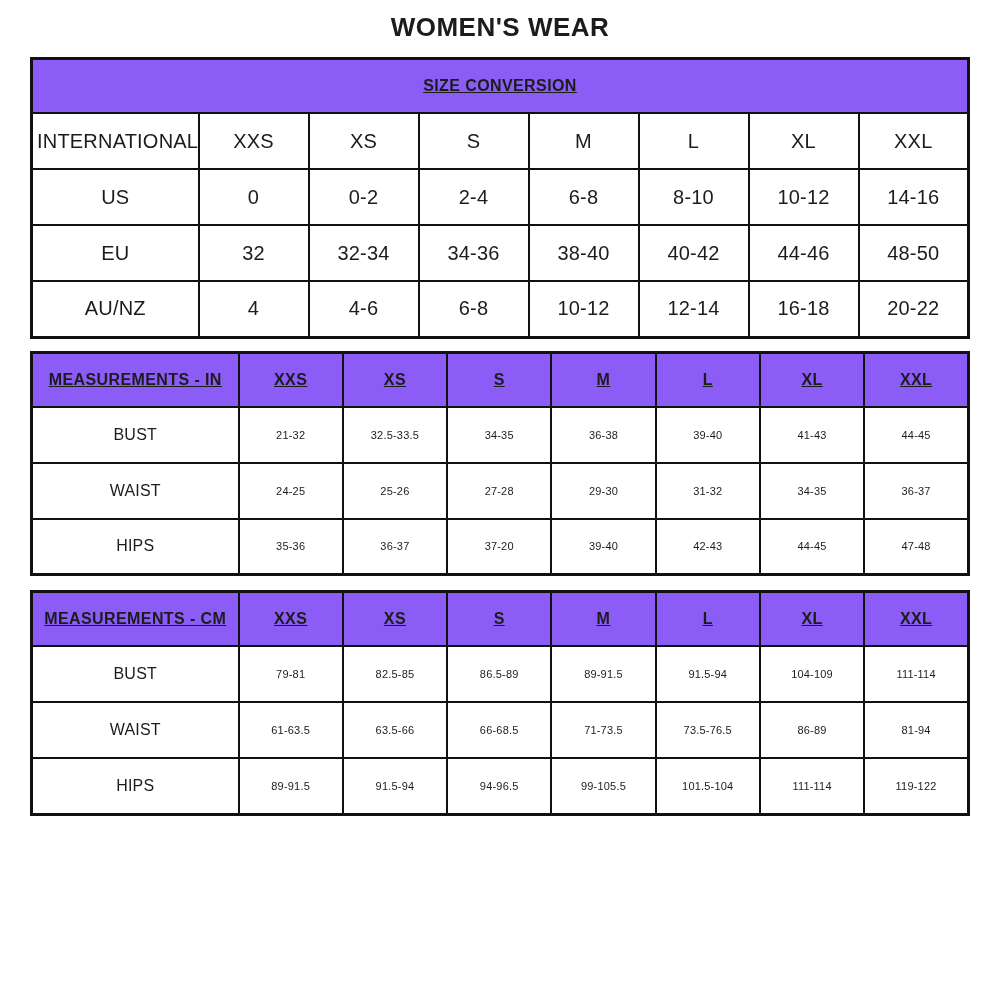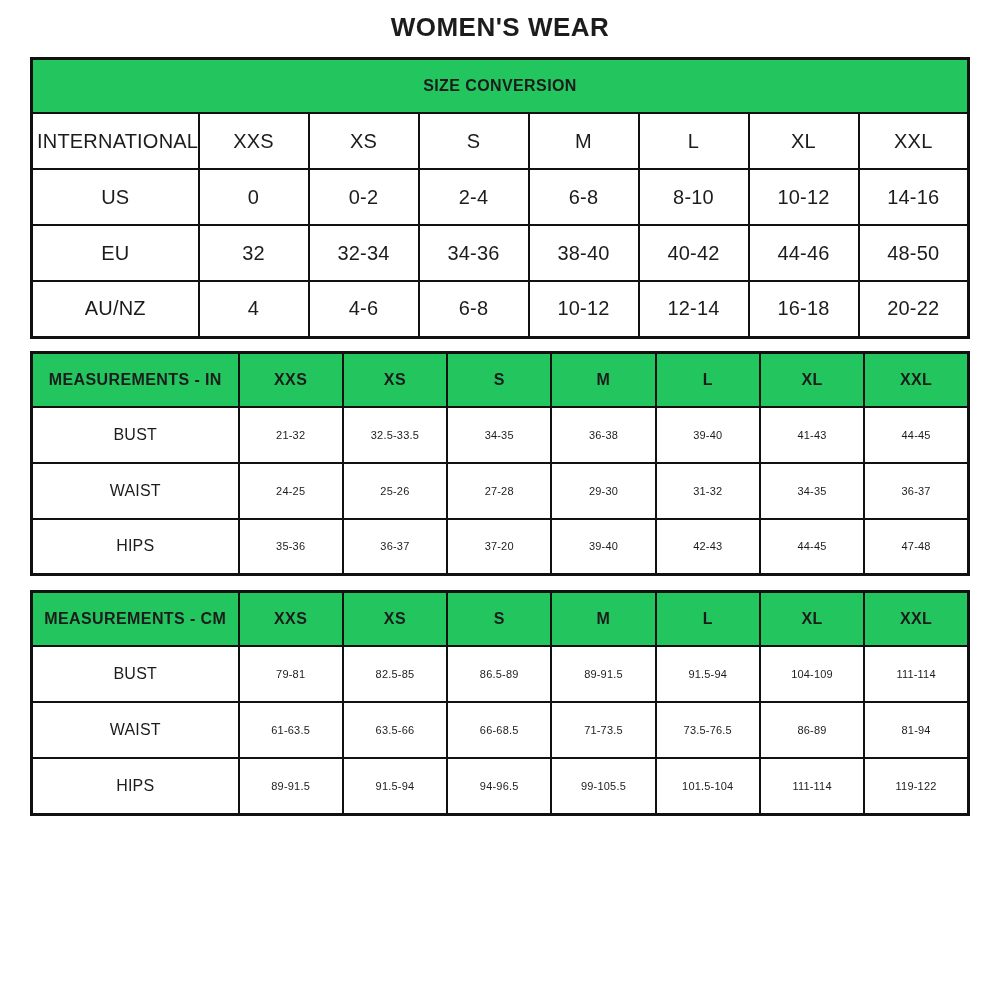--- a/index.html
+++ b/index.html
@@ -38,25 +38,26 @@
   table.tbl.meas-cm { margin-top: 14px; }
   .tbl th, .tbl td {
     border: 2px solid #111111;
     text-align: center;
     vertical-align: middle;
     padding: 0 4px;
     overflow: hidden;
     white-space: nowrap;
   }
   .tbl thead th {
-    background: #22c55e;
+    background: #8b5cf6;
     font-weight: 700;
     font-size: 16px;
     letter-spacing: 0.4px;
     height: 52px;
+    text-decoration: underline;
   }
   .tbl tbody tr { height: 56px; }
   
   .conv td { font-size: 20px; font-weight: 400; letter-spacing: 0.2px; }
   .conv col.label-col { width: 167px; }
   
   .meas col.label-col { width: 207px; }
   .meas td { font-size: 11px; font-weight: 400; letter-spacing: 0.2px; }
   .meas td.row-label { font-size: 16px; }
 </style>

